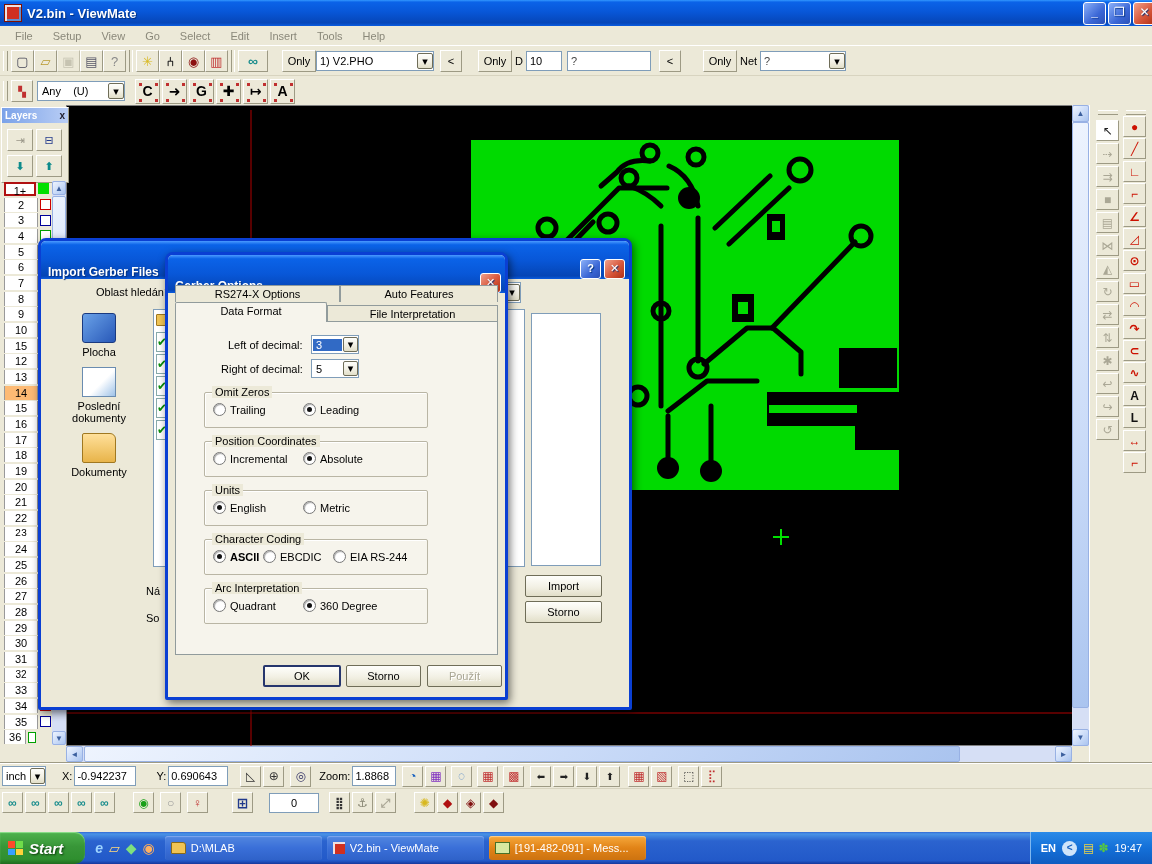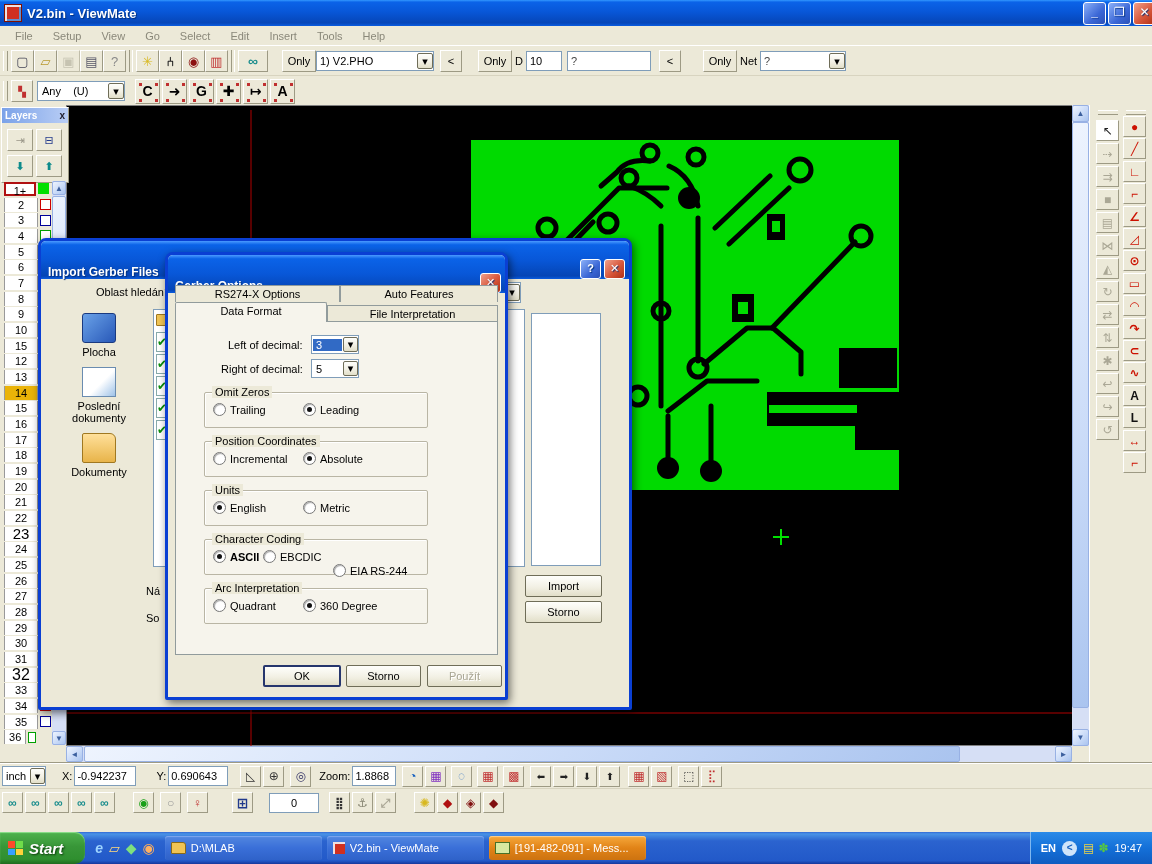--- a/index.html
+++ b/index.html
@@ -290,21 +290,21 @@
       <div style="position: absolute; left: 0px; top: 156.7px; width: 48px; height: 15.6667px; display: flex; align-items: center;">
         <span style="width: 32px; height: 14px; background: rgb(255, 255, 255); border-left: 1px solid rgb(153, 153, 153); border-right: 1px solid rgb(153, 153, 153); text-align: center; font-size: 11px; line-height: 14px;">15</span>
       </div>
       <div style="position: absolute; left: 0px; top: 172.3px; width: 48px; height: 15.6667px; display: flex; align-items: center;">
         <span style="width: 32px; height: 14px; background: rgb(255, 255, 255); border-left: 1px solid rgb(153, 153, 153); border-right: 1px solid rgb(153, 153, 153); text-align: center; font-size: 11px; line-height: 14px;">12</span>
       </div>
       <div style="position: absolute; left: 0px; top: 188px; width: 48px; height: 15.6667px; display: flex; align-items: center;">
         <span style="width: 32px; height: 14px; background: rgb(255, 255, 255); border-left: 1px solid rgb(153, 153, 153); border-right: 1px solid rgb(153, 153, 153); text-align: center; font-size: 11px; line-height: 14px;">13</span>
       </div>
       <div style="position: absolute; left: 0px; top: 203.7px; width: 48px; height: 15.6667px; display: flex; align-items: center;">
-        <span style="width: 32px; height: 14px; background: #eab308; border-left: 1px solid rgb(153, 153, 153); border-right: 1px solid rgb(153, 153, 153); text-align: center; font-size: 11px; line-height: 14px;">14</span>
+        <span style="width: 32px; height: 14px; background: #fdba74; border-left: 1px solid rgb(153, 153, 153); border-right: 1px solid rgb(153, 153, 153); text-align: center; font-size: 11px; line-height: 14px;">14</span>
       </div>
       <div style="position: absolute; left: 0px; top: 219.3px; width: 48px; height: 15.6667px; display: flex; align-items: center;">
         <span style="width: 32px; height: 14px; background: rgb(255, 255, 255); border-left: 1px solid rgb(153, 153, 153); border-right: 1px solid rgb(153, 153, 153); text-align: center; font-size: 11px; line-height: 14px;">15</span>
       </div>
       <div style="position: absolute; left: 0px; top: 235px; width: 48px; height: 15.6667px; display: flex; align-items: center;">
         <span style="width: 32px; height: 14px; background: rgb(255, 255, 255); border-left: 1px solid rgb(153, 153, 153); border-right: 1px solid rgb(153, 153, 153); text-align: center; font-size: 11px; line-height: 14px;">16</span>
       </div>
       <div style="position: absolute; left: 0px; top: 250.7px; width: 48px; height: 15.6667px; display: flex; align-items: center;">
         <span style="width: 32px; height: 14px; background: rgb(255, 255, 255); border-left: 1px solid rgb(153, 153, 153); border-right: 1px solid rgb(153, 153, 153); text-align: center; font-size: 11px; line-height: 14px;">17</span>
       </div>
@@ -317,21 +317,21 @@
       <div style="position: absolute; left: 0px; top: 297.7px; width: 48px; height: 15.6667px; display: flex; align-items: center;">
         <span style="width: 32px; height: 14px; background: rgb(255, 255, 255); border-left: 1px solid rgb(153, 153, 153); border-right: 1px solid rgb(153, 153, 153); text-align: center; font-size: 11px; line-height: 14px;">20</span>
       </div>
       <div style="position: absolute; left: 0px; top: 313.3px; width: 48px; height: 15.6667px; display: flex; align-items: center;">
         <span style="width: 32px; height: 14px; background: rgb(255, 255, 255); border-left: 1px solid rgb(153, 153, 153); border-right: 1px solid rgb(153, 153, 153); text-align: center; font-size: 11px; line-height: 14px;">21</span>
       </div>
       <div style="position: absolute; left: 0px; top: 329px; width: 48px; height: 15.6667px; display: flex; align-items: center;">
         <span style="width: 32px; height: 14px; background: rgb(255, 255, 255); border-left: 1px solid rgb(153, 153, 153); border-right: 1px solid rgb(153, 153, 153); text-align: center; font-size: 11px; line-height: 14px;">22</span>
       </div>
       <div style="position: absolute; left: 0px; top: 344.7px; width: 48px; height: 15.6667px; display: flex; align-items: center;">
-        <span style="width: 32px; height: 14px; background: rgb(255, 255, 255); border-left: 1px solid rgb(153, 153, 153); border-right: 1px solid rgb(153, 153, 153); text-align: center; font-size: 15px; line-height: 14px;">23</span>
+        <span style="width: 32px; height: 14px; background: rgb(255, 255, 255); border-left: 1px solid rgb(153, 153, 153); border-right: 1px solid rgb(153, 153, 153); text-align: center; font-size: 10px; line-height: 14px; font-family: Liberation Mono, monospace;">23</span>
       </div>
       <div style="position: absolute; left: 0px; top: 360.3px; width: 48px; height: 15.6667px; display: flex; align-items: center;">
         <span style="width: 32px; height: 14px; background: rgb(255, 255, 255); border-left: 1px solid rgb(153, 153, 153); border-right: 1px solid rgb(153, 153, 153); text-align: center; font-size: 11px; line-height: 14px;">24</span>
       </div>
       <div style="position: absolute; left: 0px; top: 376px; width: 48px; height: 15.6667px; display: flex; align-items: center;">
         <span style="width: 32px; height: 14px; background: rgb(255, 255, 255); border-left: 1px solid rgb(153, 153, 153); border-right: 1px solid rgb(153, 153, 153); text-align: center; font-size: 11px; line-height: 14px;">25</span>
       </div>
       <div style="position: absolute; left: 0px; top: 391.7px; width: 48px; height: 15.6667px; display: flex; align-items: center;">
         <span style="width: 32px; height: 14px; background: rgb(255, 255, 255); border-left: 1px solid rgb(153, 153, 153); border-right: 1px solid rgb(153, 153, 153); text-align: center; font-size: 11px; line-height: 14px;">26</span>
       </div>
@@ -344,21 +344,21 @@
       <div style="position: absolute; left: 0px; top: 438.7px; width: 48px; height: 15.6667px; display: flex; align-items: center;">
         <span style="width: 32px; height: 14px; background: rgb(255, 255, 255); border-left: 1px solid rgb(153, 153, 153); border-right: 1px solid rgb(153, 153, 153); text-align: center; font-size: 11px; line-height: 14px;">29</span>
       </div>
       <div style="position: absolute; left: 0px; top: 454.3px; width: 48px; height: 15.6667px; display: flex; align-items: center;">
         <span style="width: 32px; height: 14px; background: rgb(255, 255, 255); border-left: 1px solid rgb(153, 153, 153); border-right: 1px solid rgb(153, 153, 153); text-align: center; font-size: 11px; line-height: 14px;">30</span>
       </div>
       <div style="position: absolute; left: 0px; top: 470px; width: 48px; height: 15.6667px; display: flex; align-items: center;">
         <span style="width: 32px; height: 14px; background: rgb(255, 255, 255); border-left: 1px solid rgb(153, 153, 153); border-right: 1px solid rgb(153, 153, 153); text-align: center; font-size: 11px; line-height: 14px;">31</span>
       </div>
       <div style="position: absolute; left: 0px; top: 485.7px; width: 48px; height: 15.6667px; display: flex; align-items: center;">
-        <span style="width: 32px; height: 14px; background: rgb(255, 255, 255); border-left: 1px solid rgb(153, 153, 153); border-right: 1px solid rgb(153, 153, 153); text-align: center; font-size: 16px; line-height: 14px;">32</span>
+        <span style="width: 32px; height: 14px; background: rgb(255, 255, 255); border-left: 1px solid rgb(153, 153, 153); border-right: 1px solid rgb(153, 153, 153); text-align: center; font-size: 10px; line-height: 14px;">32</span>
       </div>
       <div style="position: absolute; left: 0px; top: 501.3px; width: 48px; height: 15.6667px; display: flex; align-items: center;">
         <span style="width: 32px; height: 14px; background: rgb(255, 255, 255); border-left: 1px solid rgb(153, 153, 153); border-right: 1px solid rgb(153, 153, 153); text-align: center; font-size: 11px; line-height: 14px;">33</span>
       </div>
       <div style="position: absolute; left: 0px; top: 517px; width: 48px; height: 15.6667px; display: flex; align-items: center;">
         <span style="width: 32px; height: 14px; background: rgb(255, 255, 255); border-left: 1px solid rgb(153, 153, 153); border-right: 1px solid rgb(153, 153, 153); text-align: center; font-size: 11px; line-height: 14px;">34</span>
         <span class="swatch" style="margin-left: 2px; border: 1px solid rgb(204, 0, 0);"></span>
       </div>
       <div style="position: absolute; left: 0px; top: 532.7px; width: 48px; height: 15.6667px; display: flex; align-items: center;">
         <span style="width: 32px; height: 14px; background: rgb(255, 255, 255); border-left: 1px solid rgb(153, 153, 153); border-right: 1px solid rgb(153, 153, 153); text-align: center; font-size: 11px; line-height: 14px;">35</span>
@@ -596,21 +596,21 @@
             <div class="grpbox a" style="left: 28px; top: 217px; width: 222px; height: 34px;">
               <span class="grplab a">Character Coding</span>
               <span class="f a" style="left: 8px; top: 10px; font-weight: bold;">
                 <span class="radio sel"></span>
                 <span>ASCII</span>
               </span>
               <span class="f a" style="left: 58px; top: 10px;">
                 <span class="radio"></span>
                 <span>EBCDIC</span>
               </span>
-              <span class="f a" style="left: 128px; top: 24px; text-align: right;">
+              <span class="f a" style="left: 128px; top: 10px; text-align: right;">
                 <span class="radio"></span>
                 <span>EIA RS-244</span>
               </span>
             </div>
             <div class="grpbox a" style="left: 28px; top: 266px; width: 222px; height: 34px;">
               <span class="grplab a">Arc Interpretation</span>
               <span class="f a" style="left: 8px; top: 10px;">
                 <span class="radio"></span>
                 <span>Quadrant</span>
               </span>

